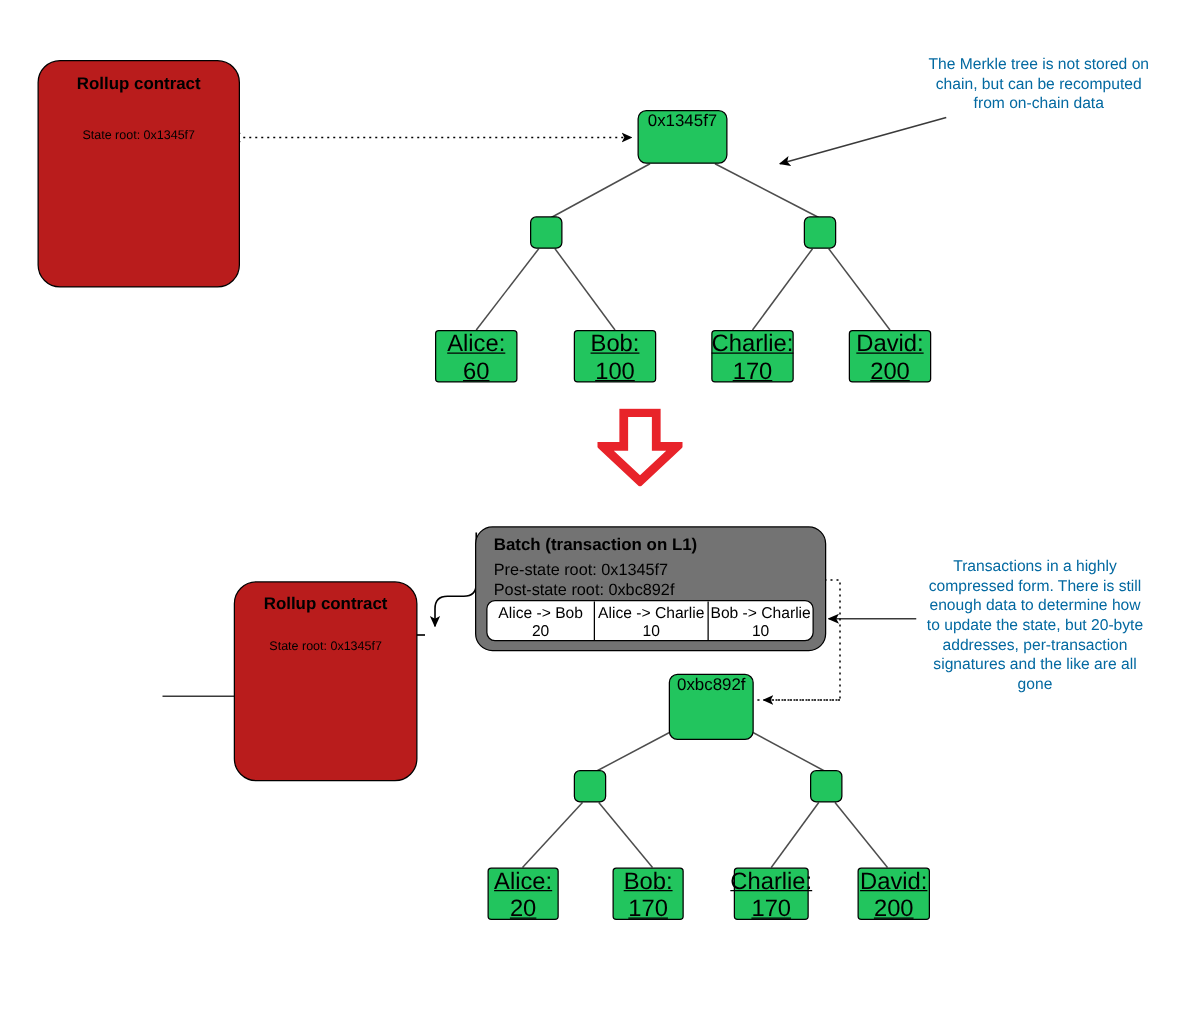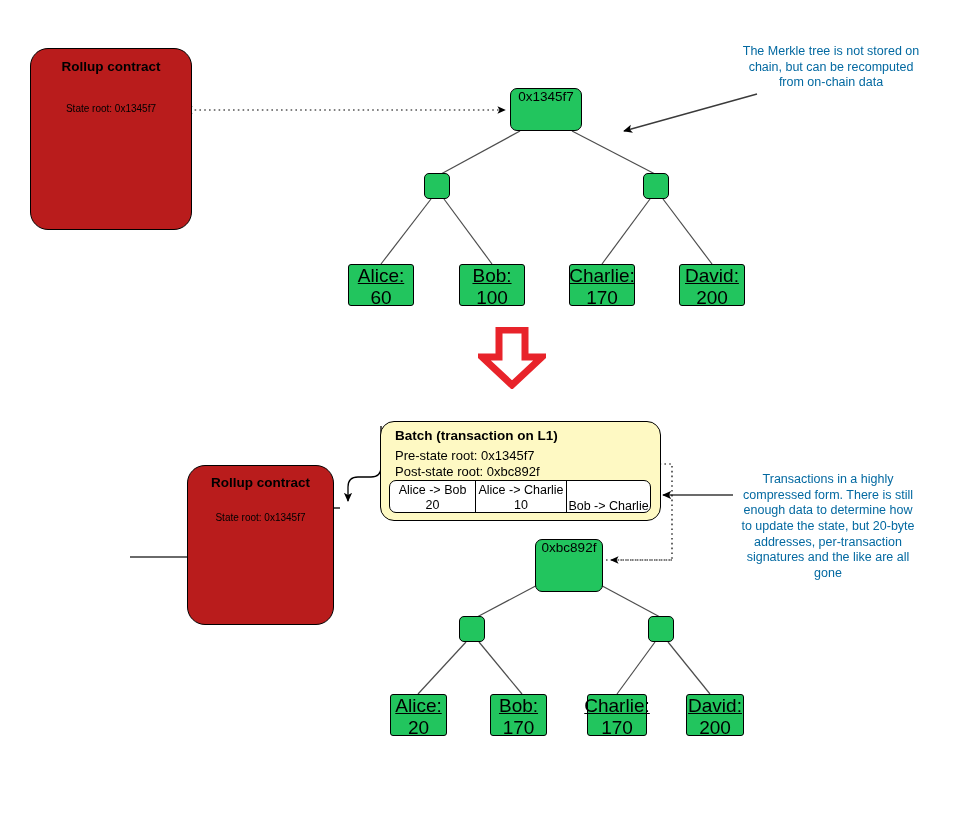--- a/index.html
+++ b/index.html
@@ -70,21 +70,21 @@
     left: 0;
     right: 0;
     text-align: center;
     font-size: 10px;
   }
   .batchbox {
     position: absolute;
     box-sizing: border-box;
     border: 1.3px solid #000000;
     border-radius: 14px;
-    background: #fef9c3;
+    background: #737373;
   }
   .batch-title {
     position: absolute;
     font-size: 13.5px;
     font-weight: bold;
   }
   .batch-line {
     position: absolute;
     font-size: 13px;
     white-space: nowrap;
@@ -103,21 +103,21 @@
     display: flex;
     flex-direction: column;
     align-items: center;
     justify-content: space-between;
     font-size: 12.5px;
     line-height: 1.18;
     border-right: 1.2px solid #000000;
     padding: 2px 4px;
     white-space: nowrap;
   }
-  .txcell:last-child { border-right: none; margin-top: 16px; }
+  .txcell:last-child { border-right: none; }
   .annotation {
     position: absolute;
     font-size: 12.5px;
     line-height: 1.25;
     text-align: center;
     color: #0369a1;
   }
   .redarrow {
     position: absolute;
   }
@@ -278,15 +278,15 @@
   <div class="node leaf" style="left:587px; top:694px; width:60px; height:42px;">
     <span>Charlie:</span>
     <span>170</span>
   </div>
   <div class="node leaf" style="left:686px; top:694px; width:58px; height:42px;">
     <span>David:</span>
     <span>200</span>
   </div>
 
 
-  <div class="annotation" style="left:738px; top:472px; width:180px;">Transactions in a highly compressed form. There is still enough data to determine how to update the state, but 20-byte addresses, per-transaction signatures and the like are all gone</div>
+  <div class="annotation" style="left:738px; top:446px; width:180px;">Transactions in a highly compressed form. There is still enough data to determine how to update the state, but 20-byte addresses, per-transaction signatures and the like are all gone</div>
 
 </div>
 
 </body></html>

